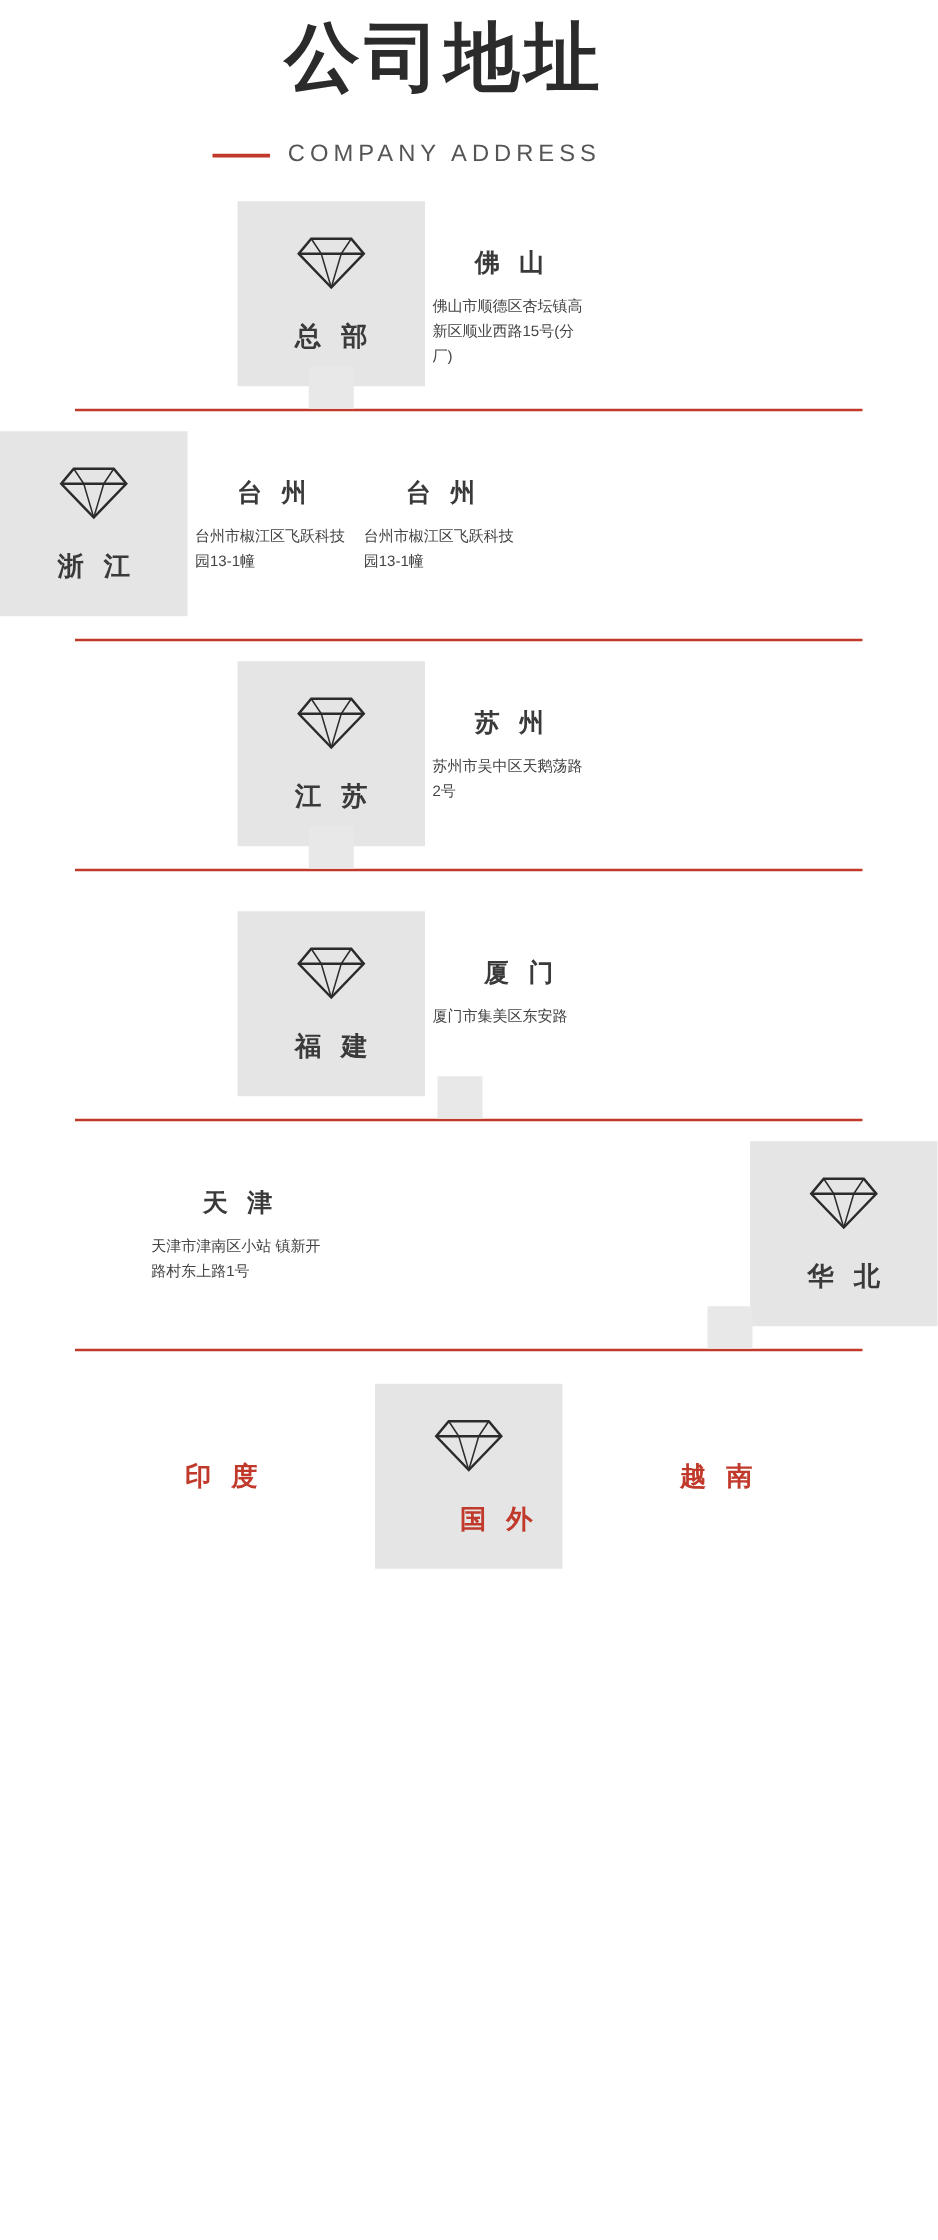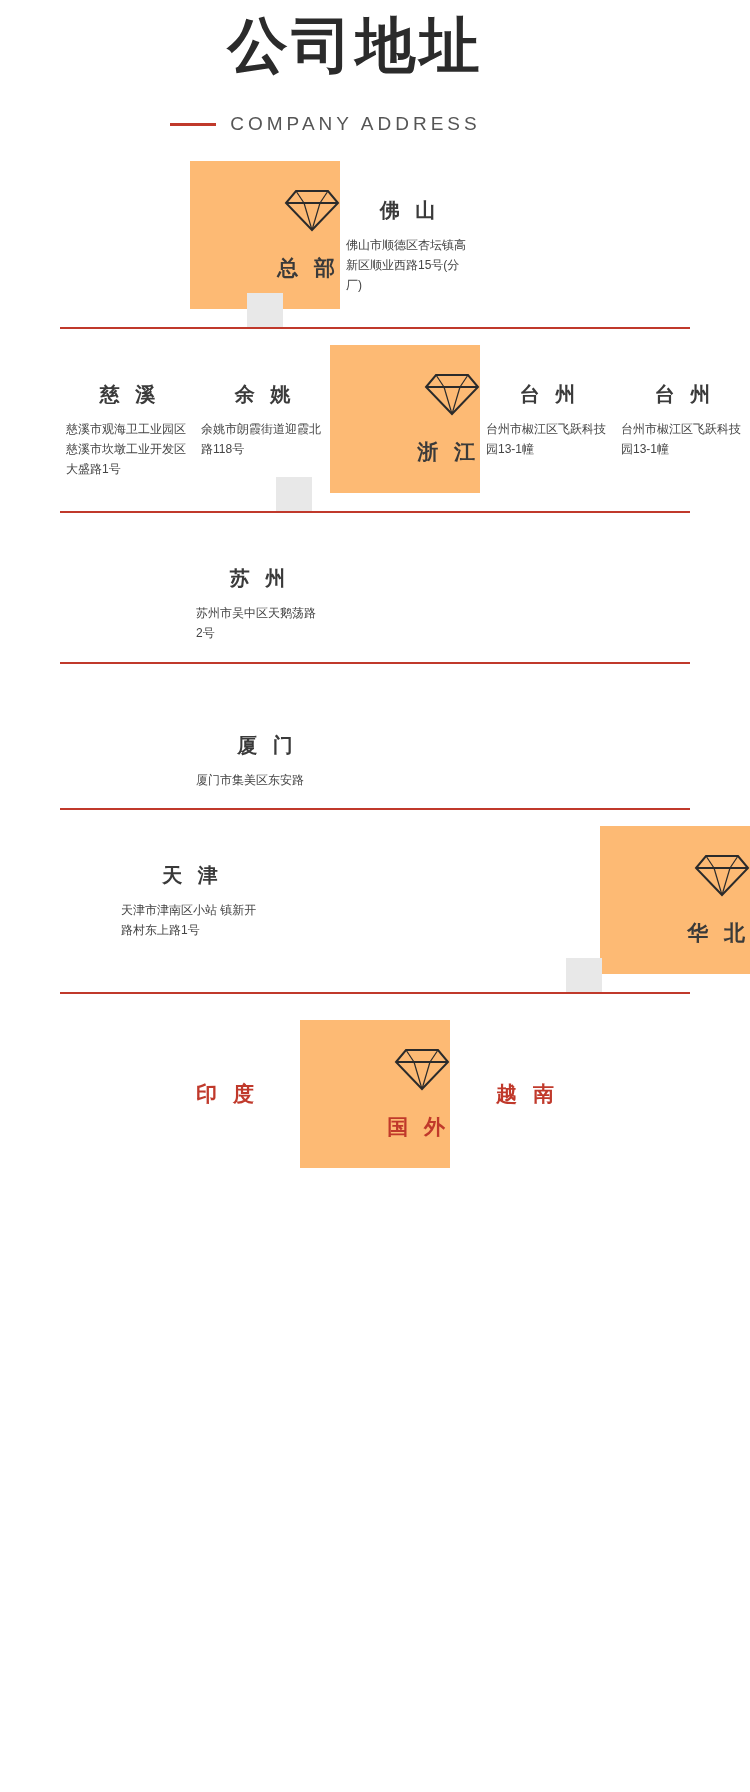--- a/index.html
+++ b/index.html
@@ -66,24 +66,24 @@
   }
   .row {
     position: relative;
     display: flex;
     align-items: stretch;
   }
 
   .tile {
     width: 150px;
     min-height: 148px;
-    background: #fdba74;
+    background: #e5e5e5;
     display: flex;
     flex-direction: column;
-    align-items: flex-end;
+    align-items: center;
     justify-content: center;
     flex: 0 0 150px;
     position: relative;
   }
   .tile .diamond {
     margin-bottom: 18px;
   }
   .tile-label {
     font-size: 21px;
     font-weight: bold;
@@ -159,20 +159,21 @@
 
   
   .indent-190 { padding-left: 190px; }
   .indent-115 { padding-left: 115px; }
 
   .overseas-row {
     display: flex;
     align-items: center;
     justify-content: center;
     padding-top: 10px;
+    gap: 48px;
   }
   .overseas-side {
     font-size: 21px;
     font-weight: bold;
     letter-spacing: 5px;
     color: #c0392b;
     width: 150px;
     text-align: center;
     text-indent: 5px;
   }
@@ -218,31 +219,20 @@
         </div>
       </div>
     </div>
     <div class="divider"></div>
   </div>
 
   <div class="pad-sm"></div>
 
   <div class="block">
     <div class="row">
-      <div class="cities left">
-        <div class="spacer-left"></div>
-        <div class="city">
-          <div class="city-name">慈 溪</div>
-          <div class="city-addr">慈溪市观海卫工业园区慈溪市坎墩工业开发区大盛路1号</div>
-        </div>
-        <div class="city">
-          <div class="city-name">余 姚</div>
-          <div class="city-addr">余姚市朗霞街道迎霞北路118号</div>
-        </div>
-      </div>
       <div class="tile">
         <span class="diamond">
           <svg width="56" height="44" viewBox="0 0 56 44">
             <polygon points="28,42 2,15 12,3 44,3 54,15" fill="none" stroke="#2b2b2b" stroke-width="2"></polygon>
             <line x1="2" y1="15" x2="54" y2="15" stroke="#2b2b2b" stroke-width="2"></line>
             <line x1="12" y1="3" x2="20" y2="15" stroke="#2b2b2b" stroke-width="1.2"></line>
             <line x1="44" y1="3" x2="36" y2="15" stroke="#2b2b2b" stroke-width="1.2"></line>
             <line x1="20" y1="15" x2="28" y2="42" stroke="#2b2b2b" stroke-width="1.2"></line>
             <line x1="36" y1="15" x2="28" y2="42" stroke="#2b2b2b" stroke-width="1.2"></line>
           </svg>
@@ -261,37 +251,65 @@
         </div>
       </div>
     </div>
     <div class="divider"></div>
   </div>
 
   <div class="pad-sm"></div>
 
   <div class="block">
     <div class="row indent-190">
+      <div class="tile">
+        <span class="diamond">
+          <svg width="56" height="44" viewBox="0 0 56 44">
+            <polygon points="28,42 2,15 12,3 44,3 54,15" fill="none" stroke="#2b2b2b" stroke-width="2"></polygon>
+            <line x1="2" y1="15" x2="54" y2="15" stroke="#2b2b2b" stroke-width="2"></line>
+            <line x1="12" y1="3" x2="20" y2="15" stroke="#2b2b2b" stroke-width="1.2"></line>
+            <line x1="44" y1="3" x2="36" y2="15" stroke="#2b2b2b" stroke-width="1.2"></line>
+            <line x1="20" y1="15" x2="28" y2="42" stroke="#2b2b2b" stroke-width="1.2"></line>
+            <line x1="36" y1="15" x2="28" y2="42" stroke="#2b2b2b" stroke-width="1.2"></line>
+          </svg>
+        </span>
+        <div class="tile-label">江 苏</div>
+        <div class="connector" style="left:57px;"></div>
+      </div>
       <div class="cities right">
         <div class="city">
           <div class="city-name">苏 州</div>
           <div class="city-addr">苏州市吴中区天鹅荡路2号</div>
         </div>
       </div>
     </div>
     <div class="divider"></div>
   </div>
 
   <div class="pad-sm"></div>
 
 
   <div class="pad-sm"></div>
 
   <div class="block">
     <div class="row indent-190">
+      <div class="tile">
+        <span class="diamond">
+          <svg width="56" height="44" viewBox="0 0 56 44">
+            <polygon points="28,42 2,15 12,3 44,3 54,15" fill="none" stroke="#2b2b2b" stroke-width="2"></polygon>
+            <line x1="2" y1="15" x2="54" y2="15" stroke="#2b2b2b" stroke-width="2"></line>
+            <line x1="12" y1="3" x2="20" y2="15" stroke="#2b2b2b" stroke-width="1.2"></line>
+            <line x1="44" y1="3" x2="36" y2="15" stroke="#2b2b2b" stroke-width="1.2"></line>
+            <line x1="20" y1="15" x2="28" y2="42" stroke="#2b2b2b" stroke-width="1.2"></line>
+            <line x1="36" y1="15" x2="28" y2="42" stroke="#2b2b2b" stroke-width="1.2"></line>
+          </svg>
+        </span>
+        <div class="tile-label">福 建</div>
+        <div class="connector" style="left:160px;"></div>
+      </div>
       <div class="cities right">
         <div class="city wide">
           <div class="city-name">厦 门</div>
           <div class="city-addr">厦门市集美区东安路</div>
         </div>
       </div>
     </div>
     <div class="divider"></div>
   </div>
 

